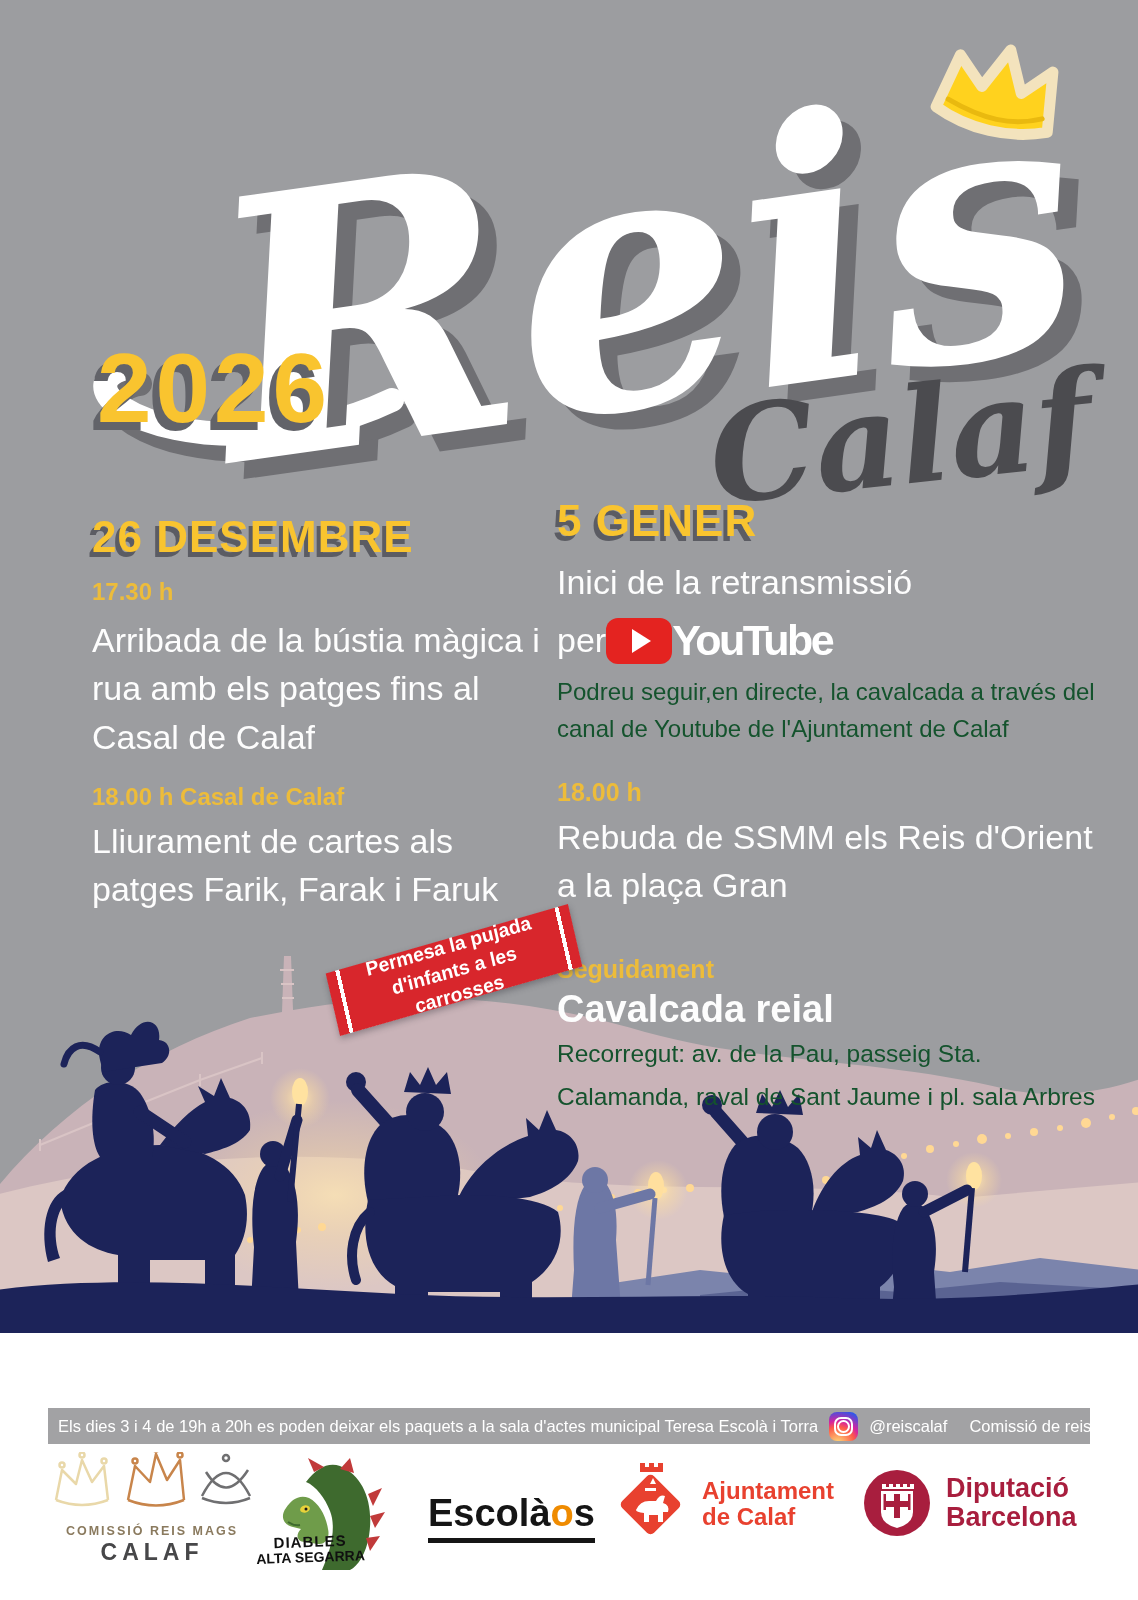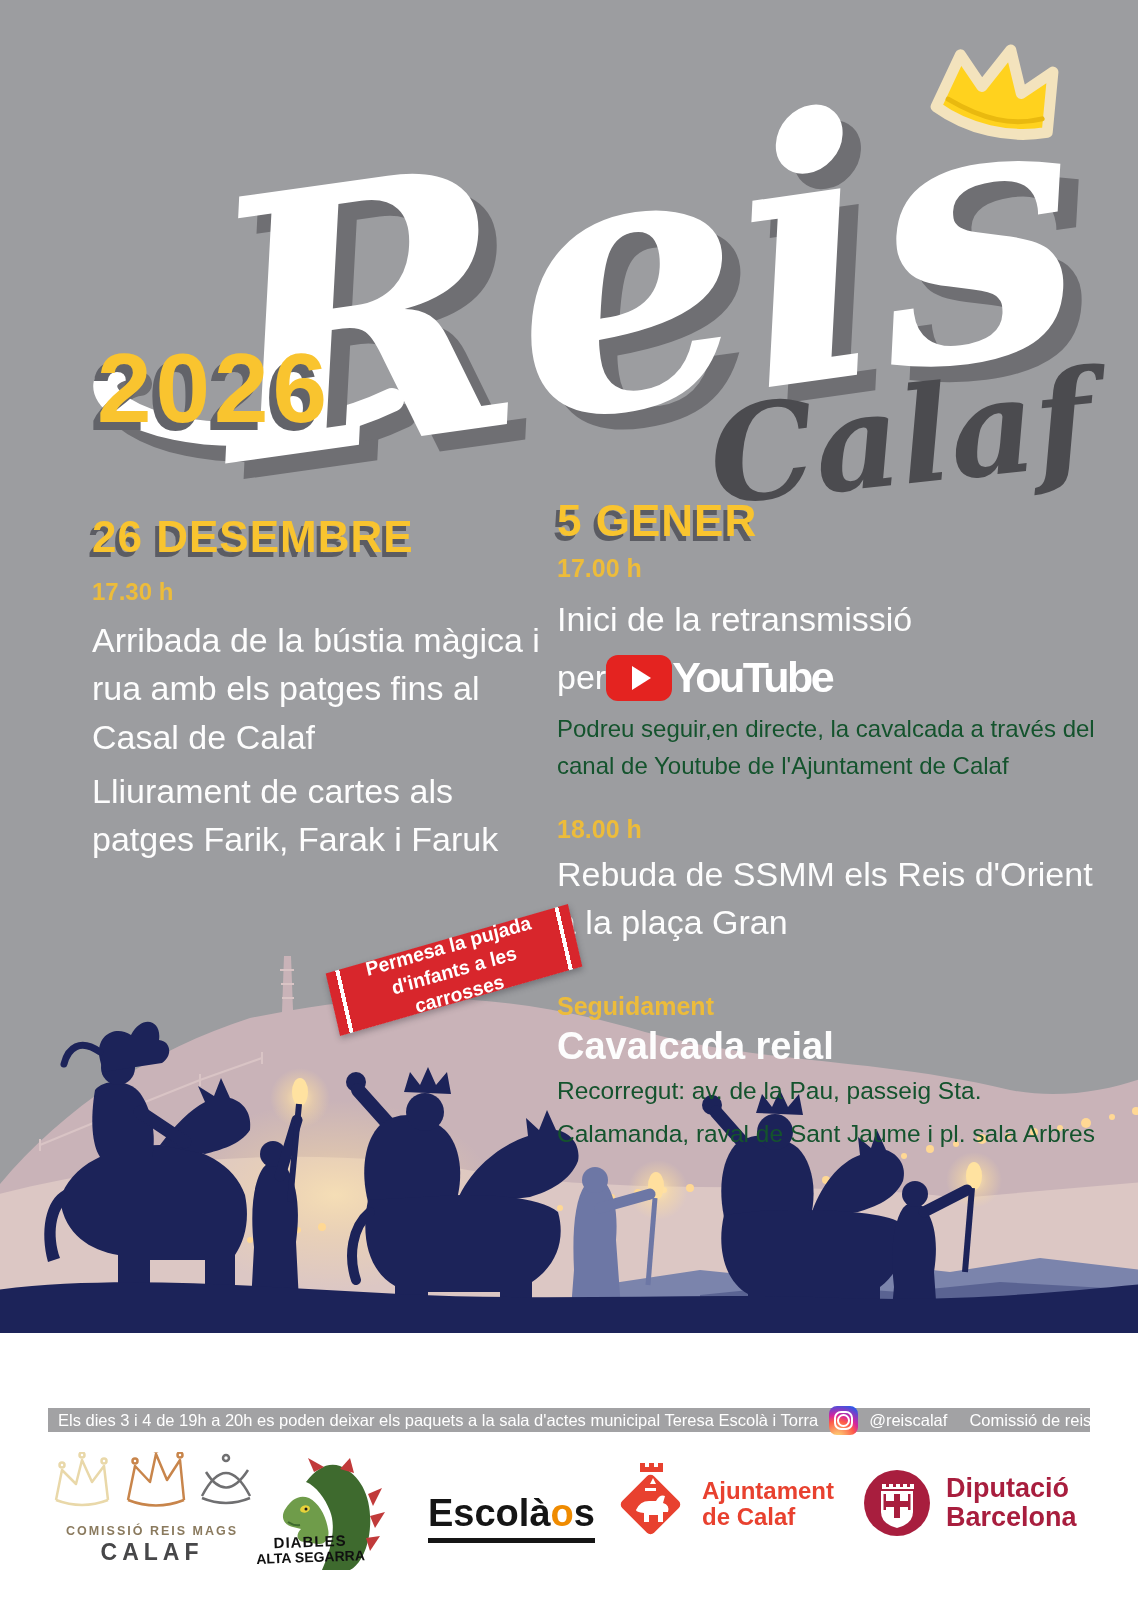--- a/index.html
+++ b/index.html
@@ -37,21 +37,21 @@
           background:linear-gradient(90deg,#d8262c 0 10px,#ffffff 10px 14px,#d8262c 14px calc(100% - 14px),
                      #ffffff calc(100% - 14px) calc(100% - 10px),#d8262c calc(100% - 10px) 100%);
           display:flex;align-items:center;justify-content:center;
           box-shadow:0 3px 6px rgba(40,40,50,.35);}
   .ribbon span{color:#fff;font-size:19.5px;font-weight:bold;text-align:center;line-height:1.25;
                width:215px;}
 
   .illustration{position:absolute;left:0;top:940px;}
 
   
-  .info-bar{position:absolute;left:48px;top:1408px;width:1042px;height:24px;background:#a2a2a4;
+  .info-bar{position:absolute;left:48px;top:1408px;width:1042px;height:36px;background:#a2a2a4;
             display:flex;align-items:center;gap:11px;padding:0 10px;box-sizing:border-box;
             color:#ffffff;font-size:16.5px;white-space:nowrap;}
   .ig-icon{width:29px;height:29px;border-radius:8px;flex:0 0 auto;position:relative;
            background:radial-gradient(circle at 30% 110%,#fdd375 5%,#fd5949 45%,#d6249f 60%,#285aeb 92%);}
   .ig-icon::before{content:"";position:absolute;inset:5px;border:2px solid #fff;border-radius:7px;}
   .ig-icon::after{content:"";position:absolute;left:50%;top:50%;width:9px;height:9px;margin:-6.5px 0 0 -6.5px;
            border:2px solid #fff;border-radius:50%;}
   .fb-icon{width:31px;height:31px;border-radius:50%;background:#1877f2;flex:0 0 auple;
            display:flex;align-items:flex-end;justify-content:center;overflow:hidden;}
   .fb-icon i{font:bold 26px "DejaVu Serif",serif;font-style:normal;color:#fff;line-height:30px;}
@@ -217,26 +217,26 @@
     <g transform="translate(942,28) rotate(13)">
       <path d="M12,78 L24,22 L52,48 L72,6 L92,46 L118,18 L126,78 C90,93 48,93 12,78 Z" fill="#ffd21e" stroke="#f3e3bd" stroke-width="11" stroke-linejoin="round"></path>
       <path d="M22,68 C60,80 90,80 118,66" fill="none" stroke="#e9b90f" stroke-width="5" stroke-linecap="round"></path>
     </g>
   </svg>
 
   <div class="col col-left">
     <div class="date-head">26 DESEMBRE</div>
     <div class="time">17.30 h</div>
     <div class="event">Arribada de la bústia màgica i rua amb els patges fins al Casal de Calaf</div>
+    <div class="time" style="margin-top:22px;">18.00 h Casal de Calaf</div>
     <div class="event" style="margin-top:6px;">Lliurament de cartes als patges Farik, Farak i Faruk</div>
   </div>
 
   <div class="col col-right">
     <div class="date-head">5 GENER</div>
-    <div class="time" style="margin-top:8px;font-size:25px;">17.00 h</div>
     <div class="event" style="margin-top:12px;">Inici de la retransmissió</div>
     <div class="yt-row">
       <span class="yt-per">per</span>
       <span class="yt-badge">
           <span class="yt-tri"></span>
         </span>
       <span class="yt-word">YouTube</span>
     </div>
     <div class="small-note">Podreu seguir,en directe, la cavalcada a través del canal de Youtube de l'Ajuntament de Calaf</div>
     <div class="time" style="margin-top:30px;font-size:25px;">18.00 h</div>

